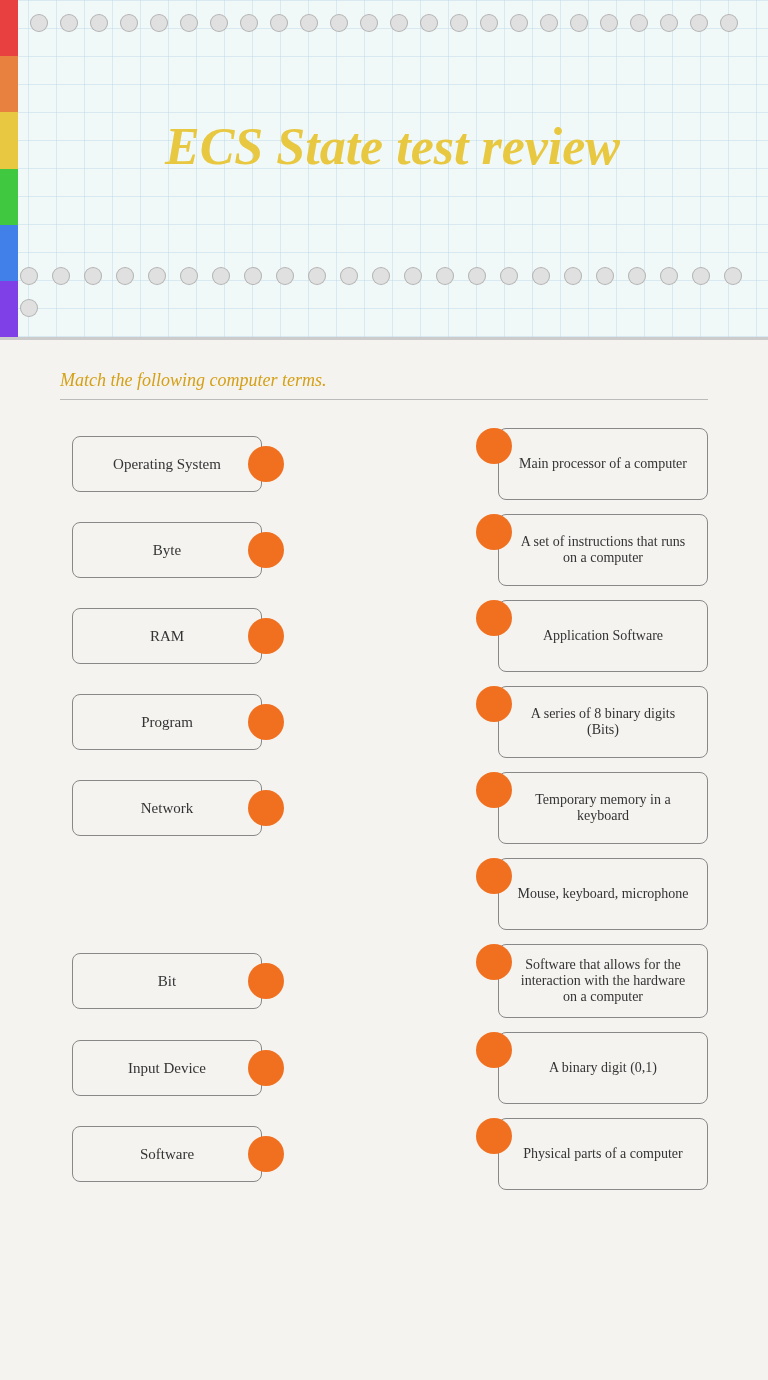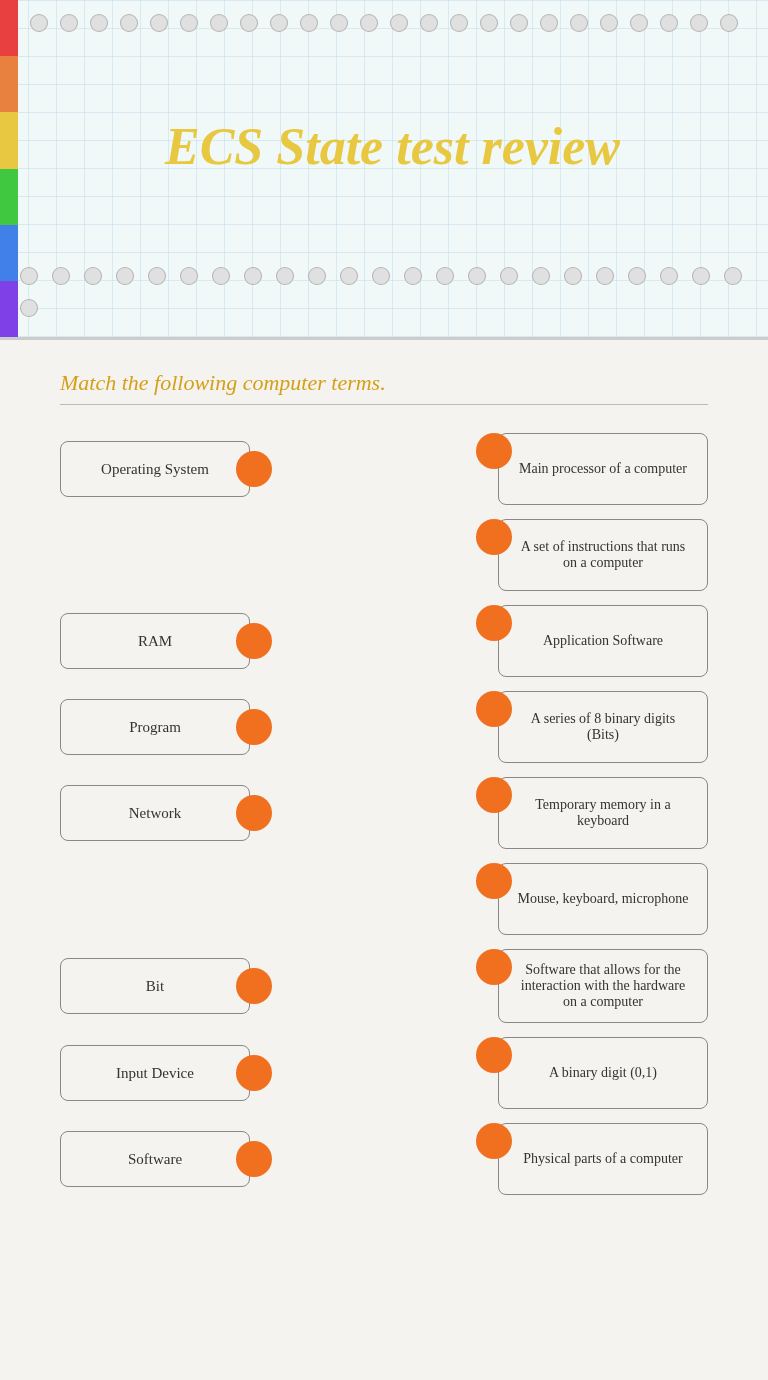--- a/index.html
+++ b/index.html
@@ -83,21 +83,21 @@
 
     
     .main-content {
       background-color: #f5f3f0;
       min-height: 1040px;
       padding: 30px 60px 40px 60px;
     }
 
     .subtitle {
       color: #d4a017;
-      font-size: 22px;
+      font-size: 18px;
       font-style: italic;
       margin-bottom: 8px;
     }
 
     .divider {
       border: none;
       border-top: 1px solid #bbb;
       margin-bottom: 28px;
     }
 
@@ -168,20 +168,21 @@
 
     .connector-circle.right {
       margin-left: 0px;
       margin-right: -14px;
     }
 
     .pair-left {
       display: flex;
       align-items: center;
       flex-shrink: 0;
+      margin-left: 12px;
     }
 
     .pair-right {
       display: flex;
       align-items: flex-start;
       flex-shrink: 0;
       margin-left: auto;
     }
 
     
@@ -291,20 +292,26 @@
         <div class="connector-circle right"></div>
         <div class="def-box">
           <span>Main processor of a computer</span>
         </div>
       </div>
     </div>
   </div>
       <div class="matching-row">
     <div class="row-inner">
 
+      <div class="pair-left">
+        <div class="term-box">
+          <span>Byte</span>
+        </div>
+        <div class="connector-circle left"></div>
+      </div>
 
       <div class="gap-middle"></div>
 
       <div class="pair-right">
         <div class="connector-circle right"></div>
         <div class="def-box">
           <span>A set of instructions that runs on a computer</span>
         </div>
       </div>
     </div>

